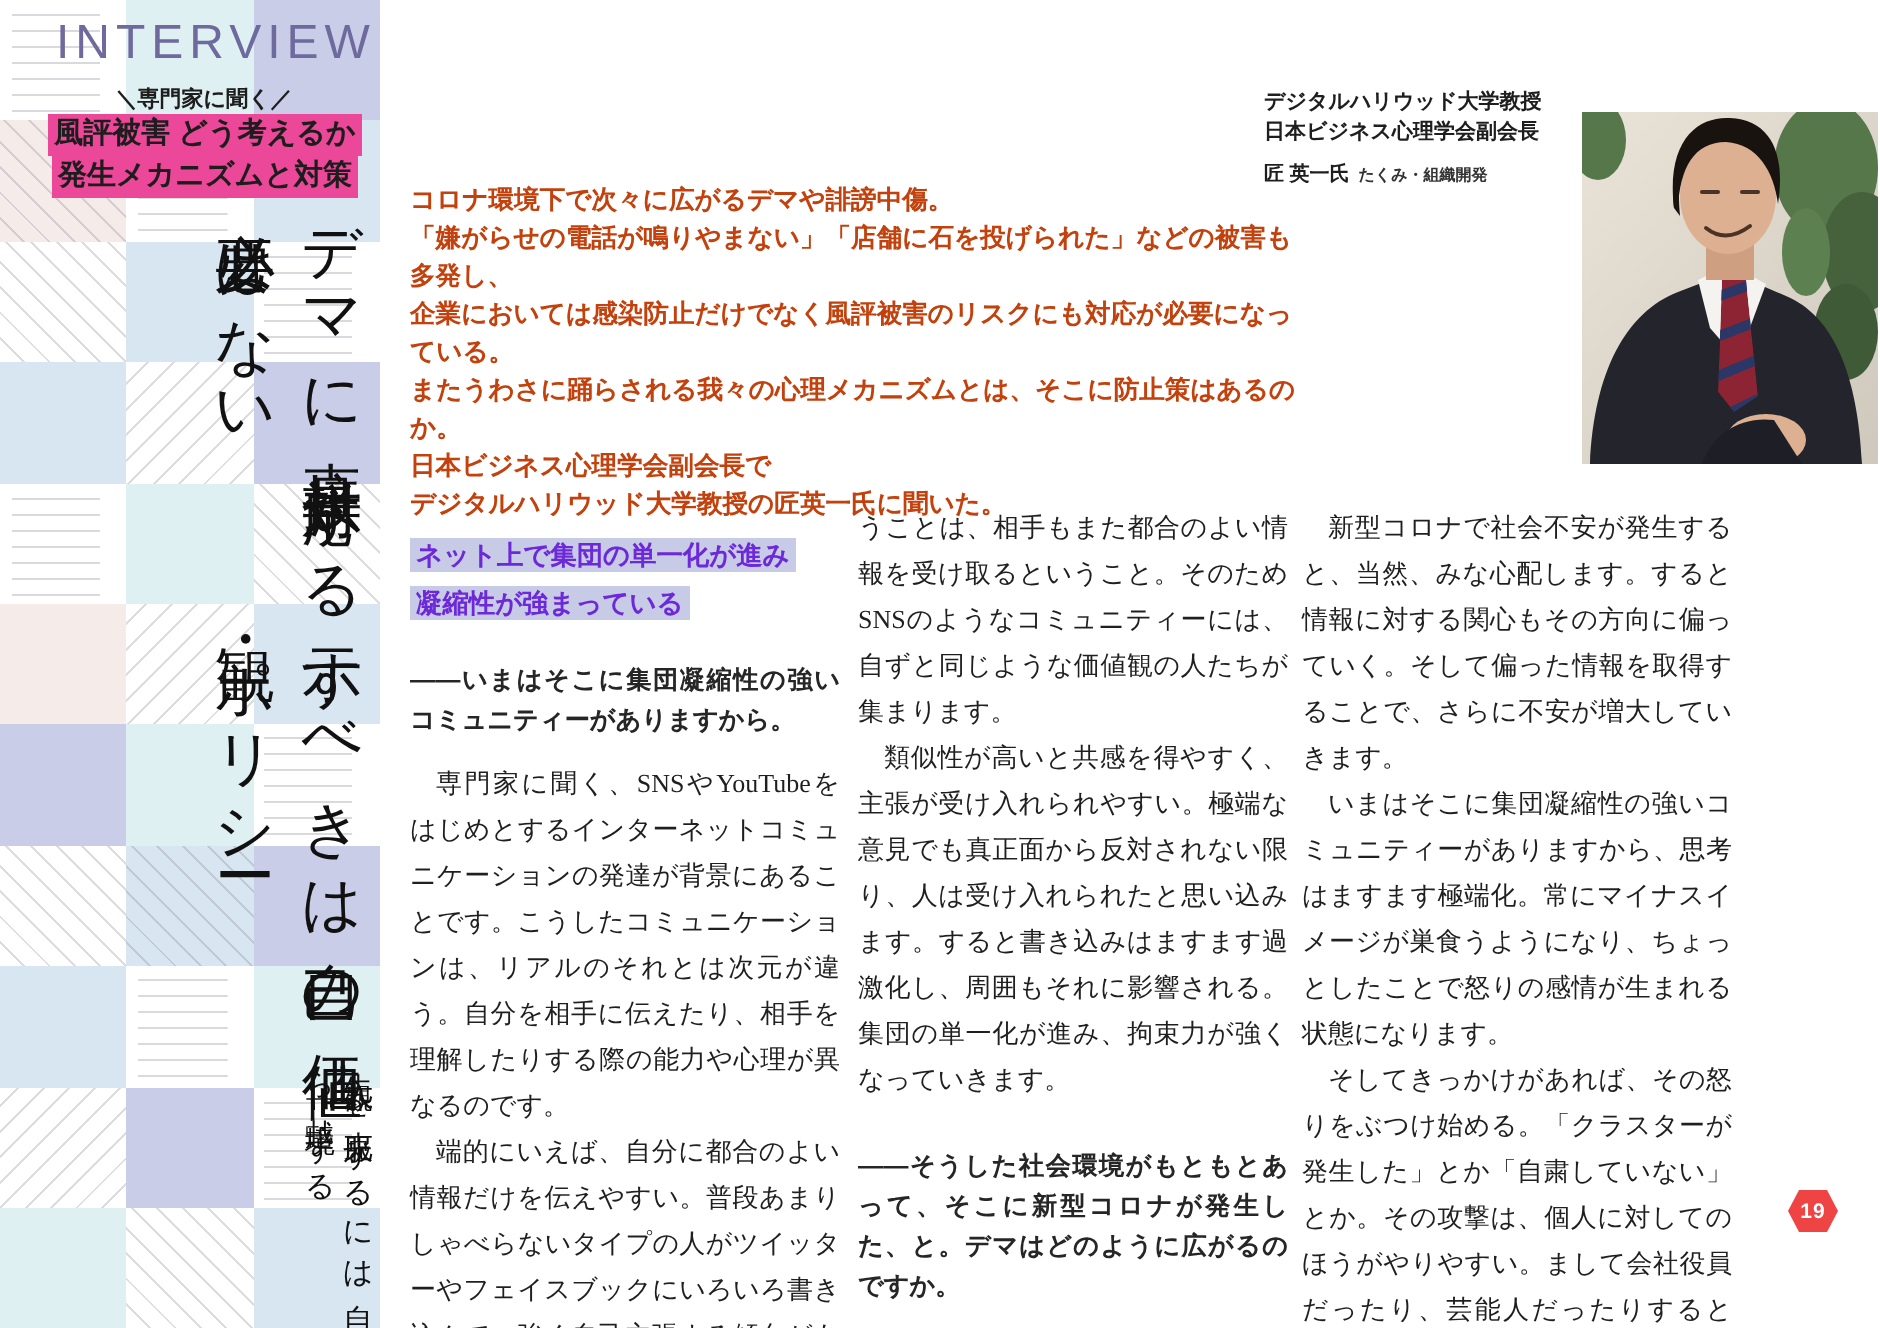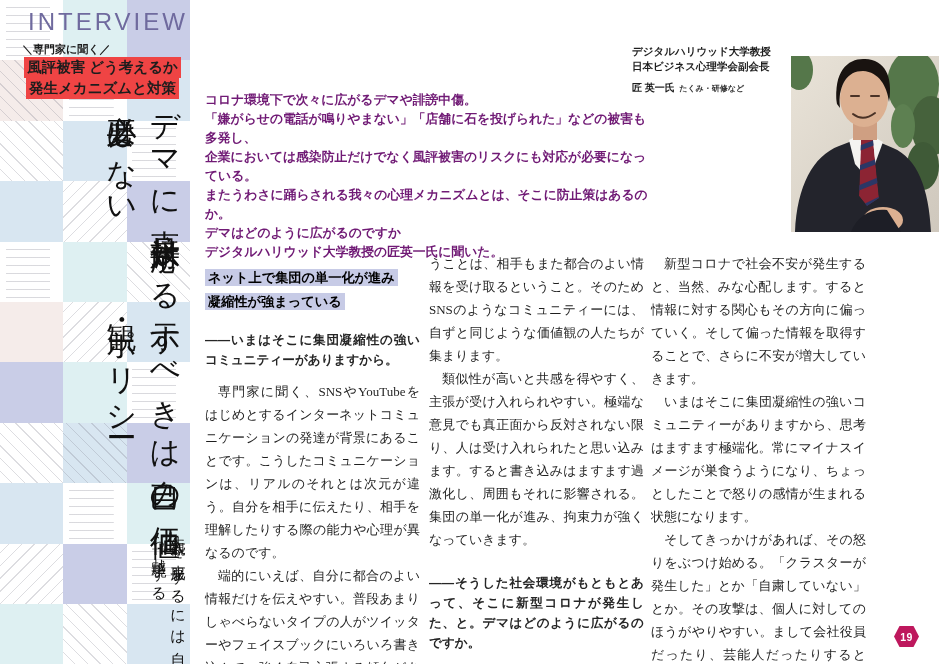--- a/index.html
+++ b/index.html
@@ -23,49 +23,49 @@
   .t-h{background-image:repeating-linear-gradient(180deg,transparent 0 7px,rgba(120,120,135,.28) 7px 8px);background-size:70% 100%;background-repeat:no-repeat;background-position:30% 50%;}
   .t-d{background-image:repeating-linear-gradient(45deg,transparent 0 8px,rgba(120,120,135,.25) 8px 9px);}
   .t-e{background-image:repeating-linear-gradient(-45deg,transparent 0 8px,rgba(120,120,135,.25) 8px 9px);}
   
   #kicker{
     position:absolute;left:28px;top:8px;width:140px;text-align:center;
     font-family:"Liberation Sans","DejaVu Sans",sans-serif;
     font-size:24px;font-weight:400;letter-spacing:3px;color:#6f6a9e;
   }
   #tagline{
-    position:absolute;left:22px;top:42px;width:160px;
+    position:absolute;left:22px;top:42px;width:160px;text-align:center;
     font-family:"Liberation Sans","DejaVu Sans",sans-serif;
     font-size:11px;font-weight:bold;color:#1d1d1d;
   }
   #header-title{
     position:absolute;left:10px;top:57px;width:185px;text-align:center;
     font-family:"Liberation Sans","DejaVu Sans",sans-serif;
     font-size:14.5px;font-weight:bold;color:#1d1d1d;line-height:1.45;
   }
-  #header-title span{background:#ef4444;padding:0 3px;display:inline-block;}
+  #header-title span{background:#ec4899;padding:0 3px;display:inline-block;}
   
   #headline{
     position:absolute;right:753px;left:38px;top:92px;height:552px;
     writing-mode:vertical-rl;text-orientation:mixed;
     display:flex;flex-direction:row;
   }
   .hl-main{
     font-size:30px;font-weight:500;color:#111;letter-spacing:4px;
     line-height:1.45;margin:0;
   }
   .hl-sub{
     font-size:15px;font-weight:500;color:#111;letter-spacing:3px;
     margin:0;margin-left:18px;padding-top:12px;
   }
   
   #lead{
     position:absolute;left:205px;top:90px;width:445px;
     font-family:"Liberation Sans","DejaVu Sans",sans-serif;
-    font-size:12.8px;font-weight:bold;color:#701a75;line-height:19px;
+    font-size:12.8px;font-weight:bold;color:#c2410c;line-height:19px;
   }
   
   #profile{
     position:absolute;left:632px;top:44px;width:156px;
     font-family:"Liberation Sans","DejaVu Sans",sans-serif;color:#1e1e1e;
   }
   .pf-title{font-size:10.5px;font-weight:bold;line-height:1.45;}
   .pf-nameline{margin:3px 0 4px 0;}
   .pf-name{font-size:10px;font-weight:bold;text-align:right;}
   .pf-kana{font-size:8px;font-weight:bold;color:#333;}
@@ -78,36 +78,36 @@
   .col{
     position:absolute;top:252px;width:215px;
     font-size:13px;line-height:23px;text-align:justify;color:#1f1f1f;
   }
   #col1{left:205px;}
   #col2{left:429px;}
   #col3{left:651px;}
   .sec-head{
     display:inline;background:#c7cbe6;
     font-family:"Liberation Sans","DejaVu Sans",sans-serif;
-    font-size:13.2px;font-weight:bold;color:#000000;
+    font-size:13.2px;font-weight:bold;color:#6d28d9;
     line-height:1.75;padding:1px 3px;
     -webkit-box-decoration-break:clone;box-decoration-break:clone;
   }
   .sec-head-wrap{margin:14px 0 16px 0;line-height:1.85;}
   .question{
     font-family:"Liberation Sans","DejaVu Sans",sans-serif;
     font-size:12.6px;font-weight:bold;line-height:20px;color:#262626;
     margin:12px 0 10px 0;text-align:justify;
   }
   .para{margin:0;text-indent:1em;}
   .para.no-indent{text-indent:0;}
   
   #page-badge{
-    position:absolute;left:894px;top:626px;width:25px;height:21px;
-    background:#be185d;
+    position:absolute;left:894px;top:595px;width:25px;height:21px;
+    background:#ef4444;
     clip-path:polygon(22% 0,78% 0,100% 50%,78% 100%,22% 100%,0 50%);
     display:flex;align-items:center;justify-content:center;
     font-family:"Liberation Sans","DejaVu Sans",sans-serif;
     font-size:10.5px;font-weight:bold;color:#ffffff;letter-spacing:.5px;
   }
 </style>
 </head>
 <body>
 
 <div id="page">
@@ -159,30 +159,30 @@
     <p class="hl-main">デマに直接対応する必要はない</p>
     <p class="hl-main">示すべきは自己の価値観・ポリシー</p>
     <p class="hl-sub">先入観を克服するには自ら「越境」する</p>
   </div>
 
   <div id="lead">
     <div>コロナ環境下で次々に広がるデマや誹謗中傷。</div>
     <div>「嫌がらせの電話が鳴りやまない」「店舗に石を投げられた」などの被害も多発し、</div>
     <div>企業においては感染防止だけでなく風評被害のリスクにも対応が必要になっている。</div>
     <div>またうわさに踊らされる我々の心理メカニズムとは、そこに防止策はあるのか。</div>
-    <div>デマはどのように広がるのですか</div>
+    <div>日本ビジネス心理学会副会長で</div>
     <div>デジタルハリウッド大学教授の匠英一氏に聞いた。</div>
   </div>
 
   <div id="profile">
     <div class="pf-title">デジタルハリウッド大学教授</div>
     <div class="pf-title">日本ビジネス心理学会副会長</div>
     <div class="pf-nameline">
       <span class="pf-name">匠 英一氏</span>
-      <span class="pf-kana">たくみ・研修など</span>
+      <span class="pf-kana">たくみ・組織開発</span>
     </div>
   </div>
 
   <div id="photo">
     <svg width="148" height="176" viewBox="0 0 148 176">
       <defs>
         <linearGradient id="wall" x1="0" y1="0" x2="1" y2="1">
           <stop offset="0" stop-color="#e9e3d8"></stop>
             <stop offset="1" stop-color="#cfc8bd"></stop>
         </linearGradient>

